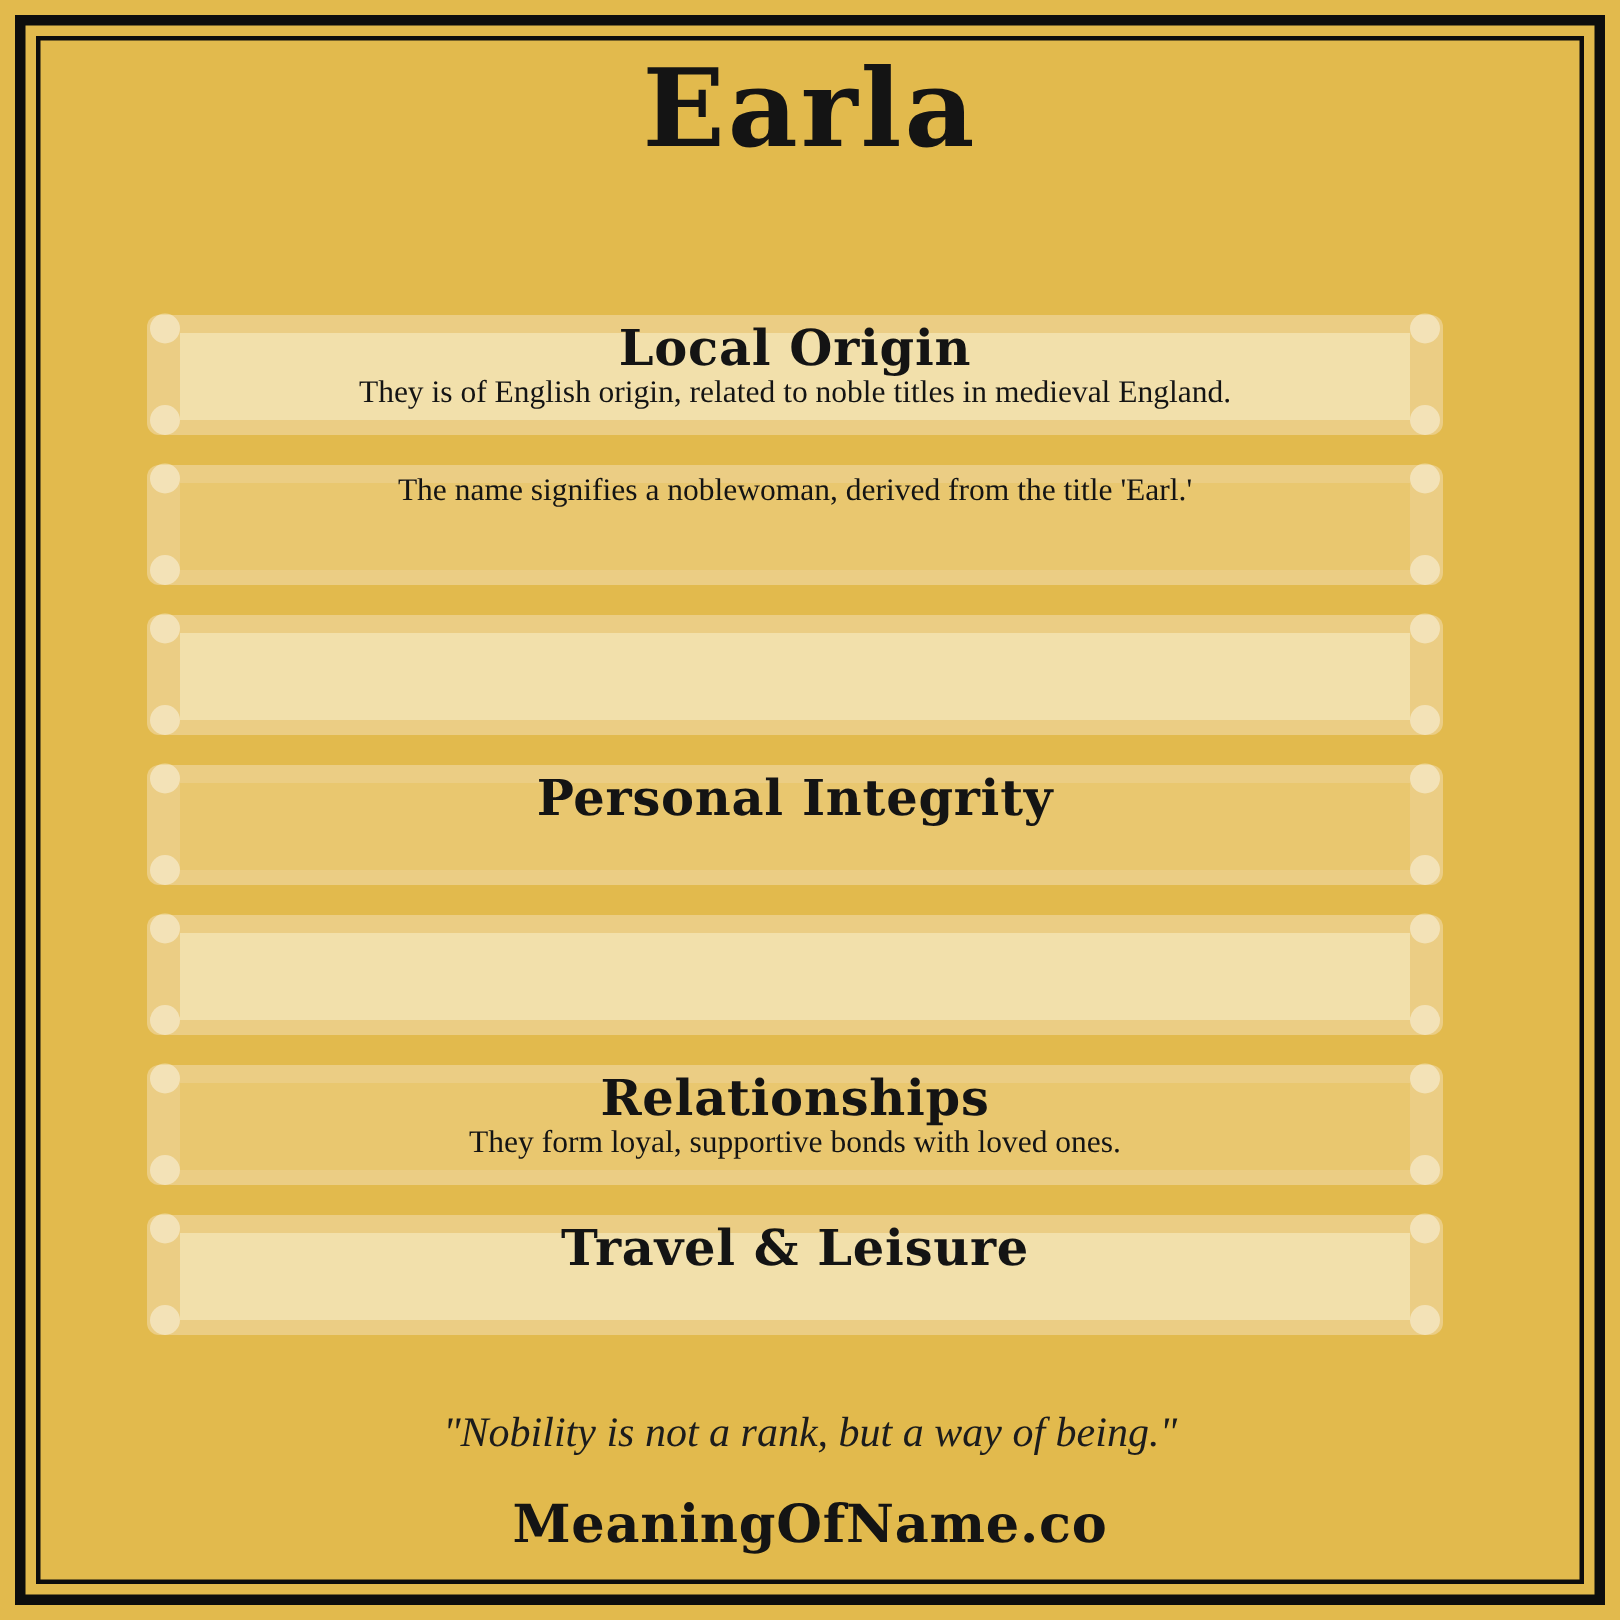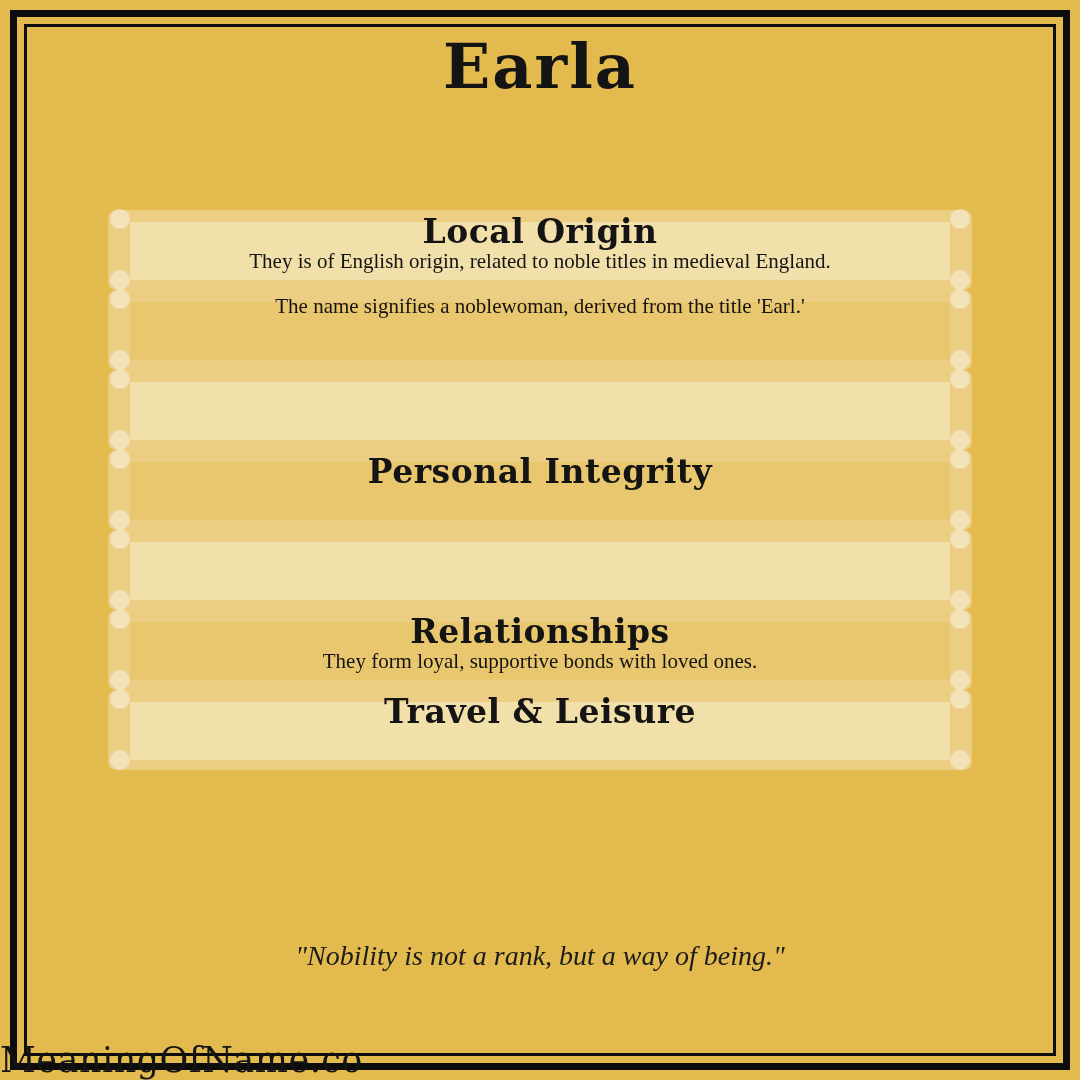--- a/index.html
+++ b/index.html
@@ -10,27 +10,27 @@
     color:#141414;
     position:relative;
     overflow:hidden;
   }
   .poster { position:absolute; inset:0; }
   .border-outer { position:absolute; inset:10px; border:7px solid #0d0d0d; pointer-events:none; }
   .border-inner { position:absolute; inset:24px; border:3px solid #0d0d0d; pointer-events:none; }
 
   .title {
     position:absolute; top:34px; left:0; width:100%;
-    text-align:center; font-size:62px; line-height:1.05;
+    text-align:center; font-size:72px; line-height:1.05;
     font-weight:700; letter-spacing:2px;
   }
 
   .sections {
-    position:absolute; top:210px; left:108px; width:864px;
-    display:flex; flex-direction:column; gap:0;
+    position:absolute; top:210px; left:98px; width:864px;
+    display:flex; flex-direction:column; gap:20px;
   }
   .banner {
     position:relative; height:80px; border-radius:8px;
     background:#ebcd84;
   }
   .banner-inner {
     position:absolute; left:22px; right:22px; top:12px; bottom:10px;
   }
   .banner.odd  .banner-inner { background:#f2e0ab; }
   .banner.even .banner-inner { background:#e9c76f; }
@@ -51,22 +51,22 @@
     font-size:21px; line-height:24px;
     font-family:"Liberation Serif",serif;
   }
 
   .quote {
     position:absolute; top:940px; left:0; width:100%;
     text-align:center; font-style:italic; font-size:28px;
     font-family:"Liberation Serif",serif; color:#1c1c1c;
   }
   .brand {
-    position:absolute; top:1040px; left:0; width:100%;
-    font-weight:400; font-size:35px;
+    position:absolute; top:996px; left:0; width:100%;
+    text-align:center; font-weight:700; font-size:35px;
     font-family:"DejaVu Serif",serif; letter-spacing:0.5px;
   }
 </style>
 </head>
 <body>
 
 <div class="poster">
   <div class="border-outer"></div>
   <div class="border-inner"></div>
 

